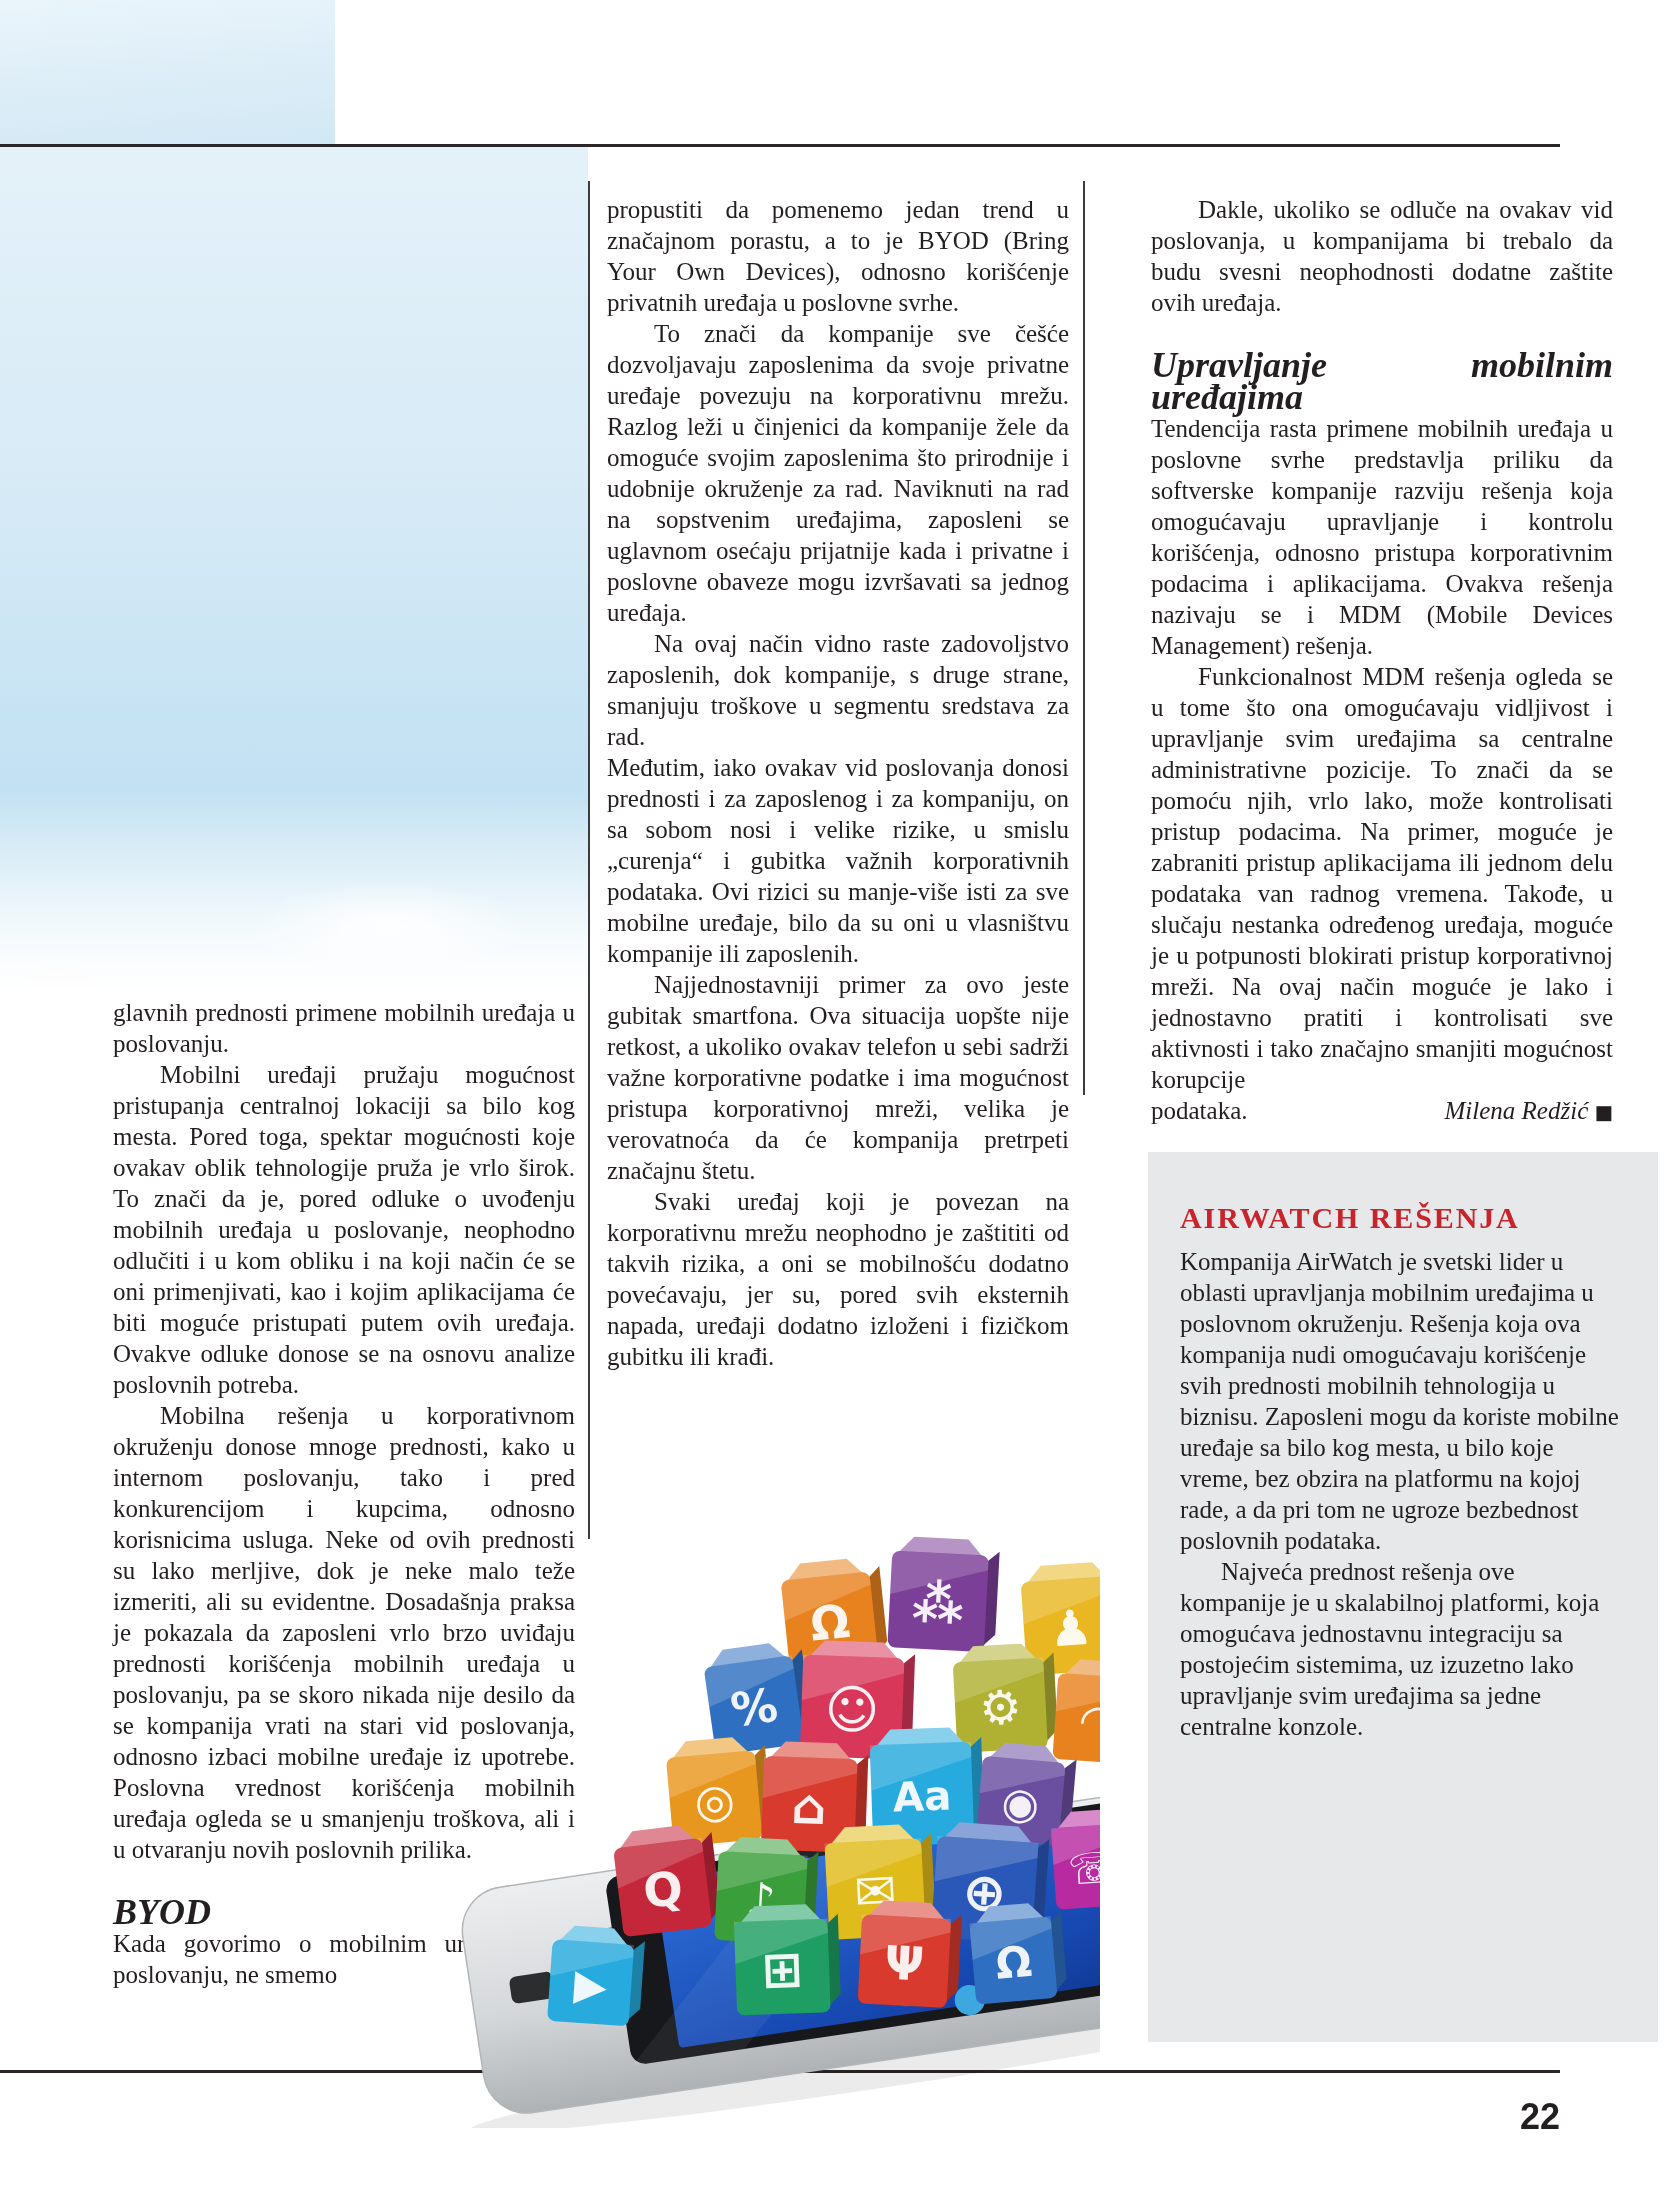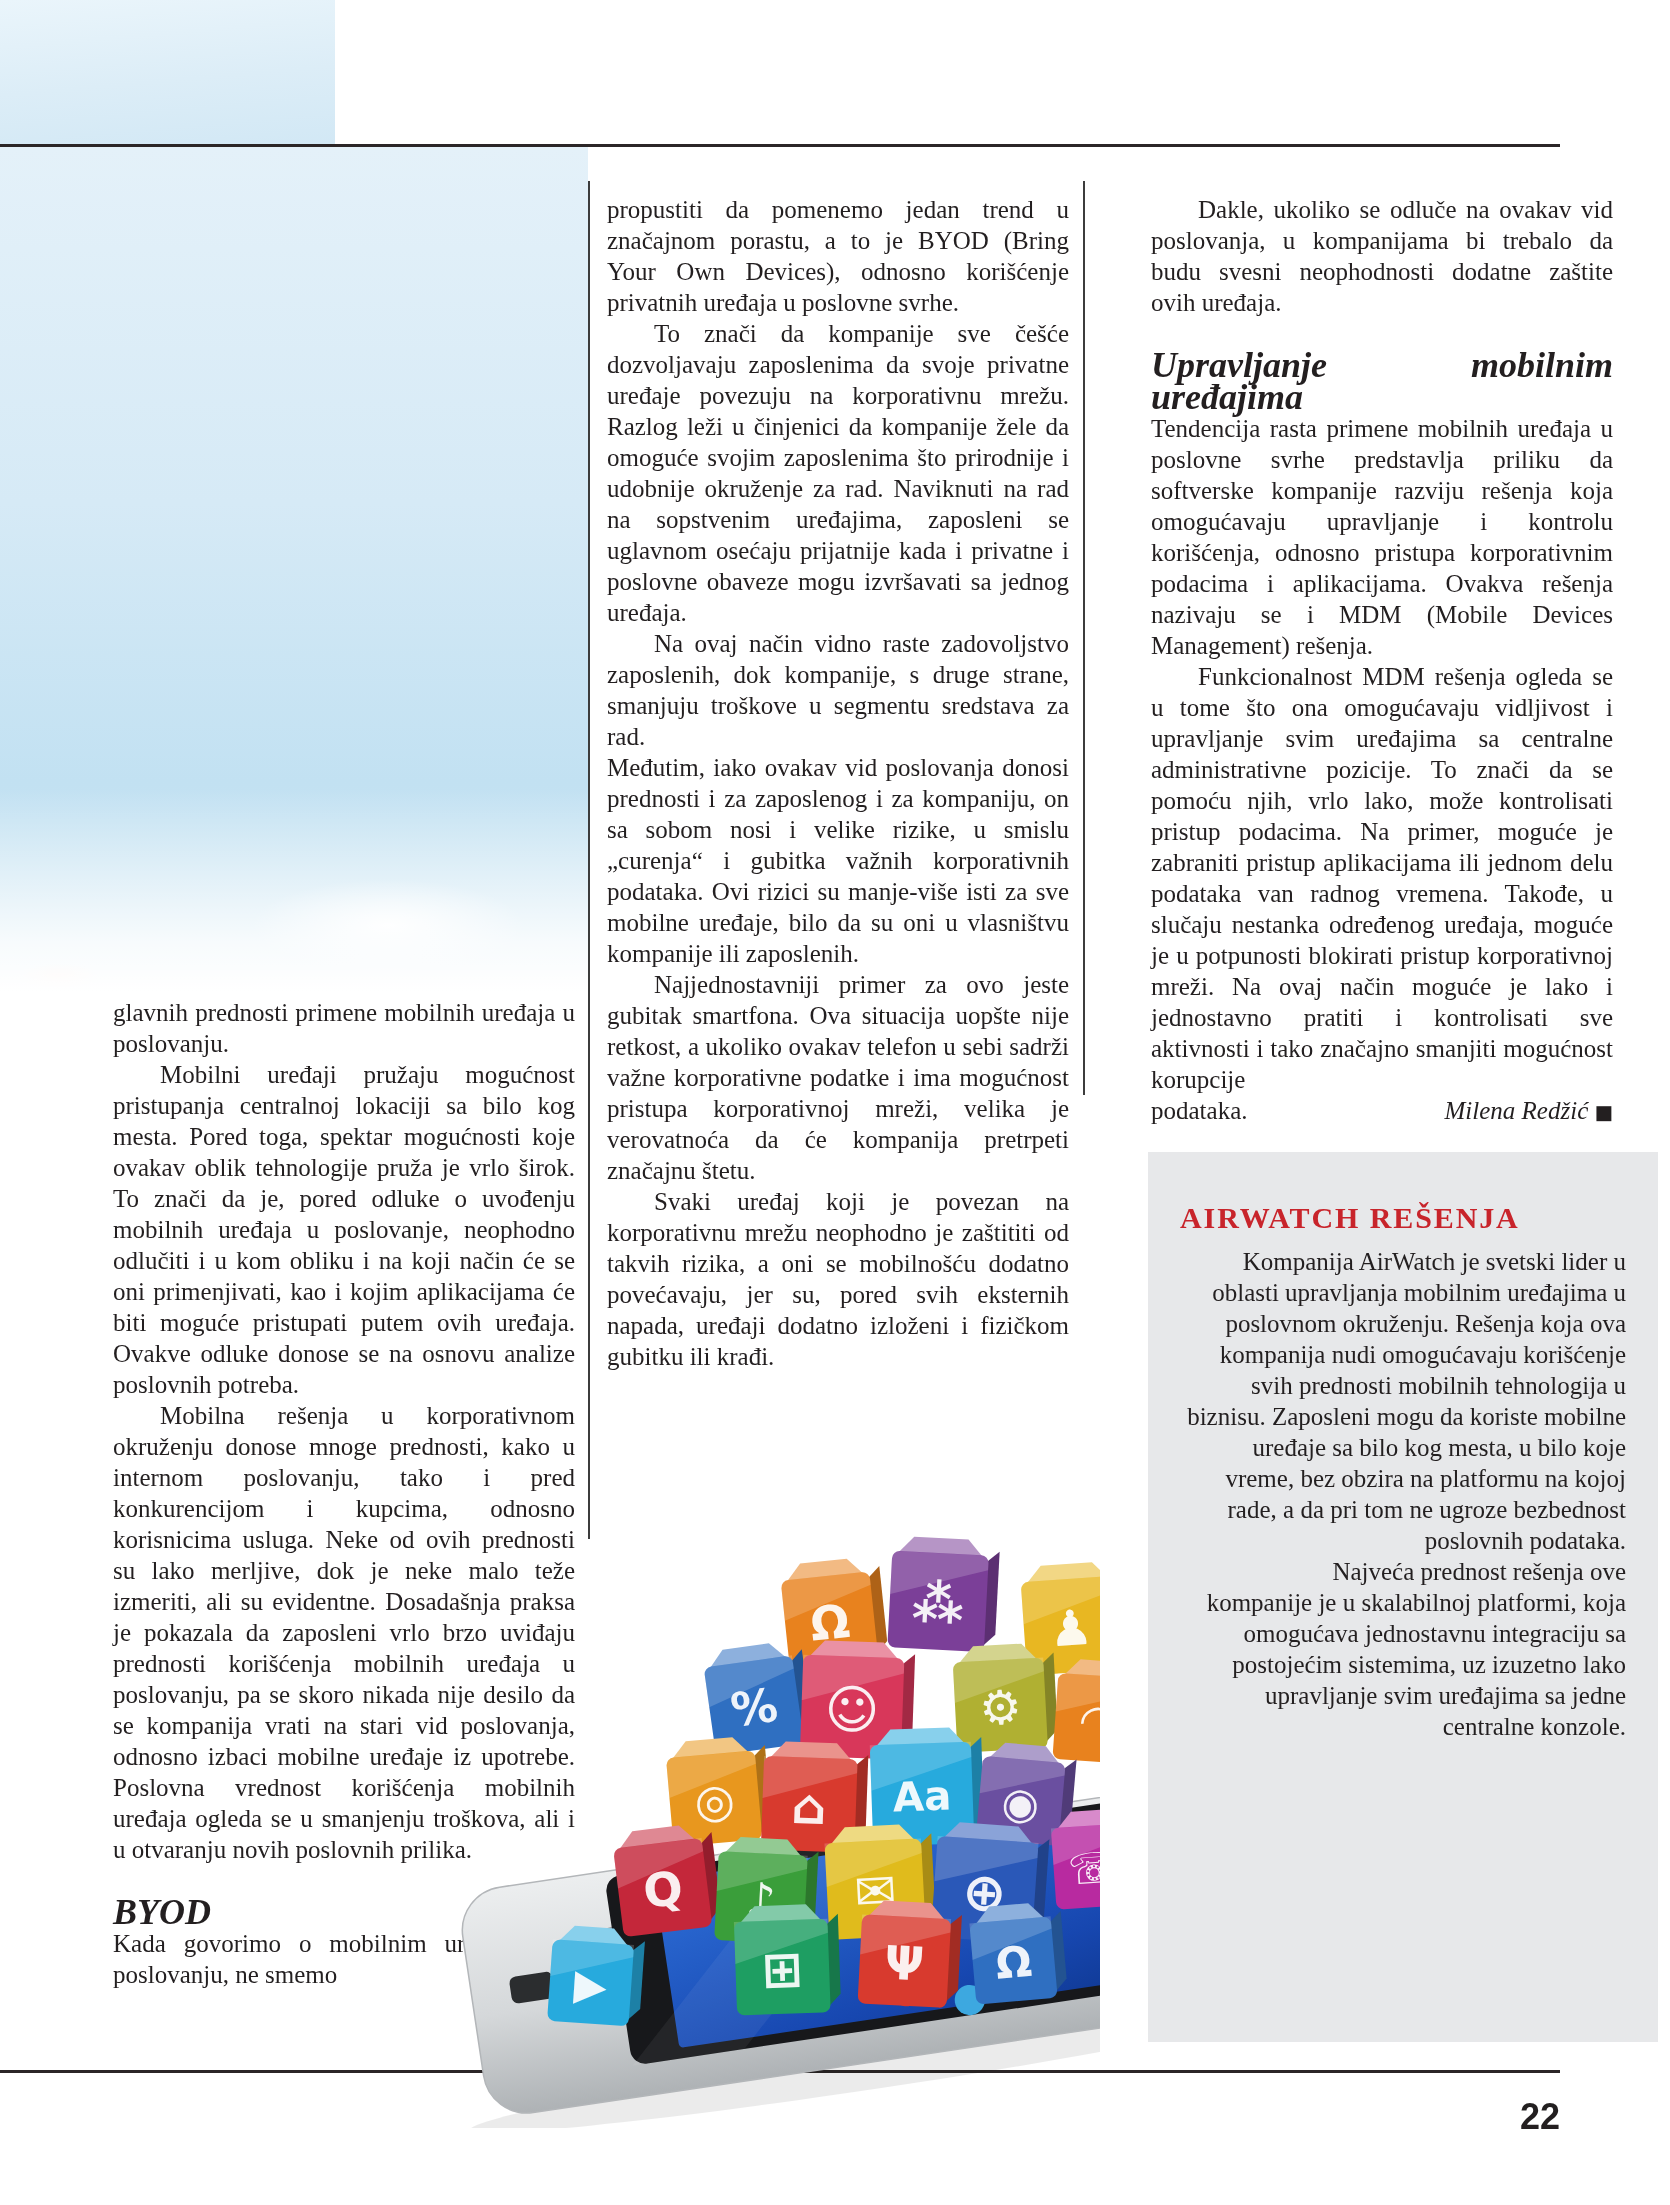--- a/index.html
+++ b/index.html
@@ -38,21 +38,21 @@
   .subhead{margin:31px 0 0 0;font-size:36px;line-height:32px;font-weight:bold;font-style:italic;}
   .author-line{display:flex;justify-content:space-between;align-items:baseline;gap:41px;}
   .author{font-style:italic;}
   .author-mark{font-style:normal;font-family:"DejaVu Sans",sans-serif;font-size:19.6px;}
 
   
   .side-box{left:1100px;top:1152px;width:510px;height:890px;background:#e7e8ea;
     box-sizing:border-box;padding:48px 32px 14px 32px;overflow:hidden;margin-left:48px;}
   .side-box .box-title{margin:0 0 10.6px 0;font-size:30px;line-height:35px;font-weight:bold;
     letter-spacing:1.9px;color:#c8242b;font-family:"Liberation Serif",serif;}
-  .side-box p{margin:0;font-size:25px;line-height:31px;text-align:right;}
+  .side-box p{margin:0;font-size:25px;line-height:31px;text-align:left;}
   .side-box p.indent{text-indent:41px;}
 
   
   .page-num{left:1418px;top:2096px;width:142px;text-align:right;
     font-family:"Liberation Sans",sans-serif;font-weight:bold;font-size:36px;color:#231f20;}
 
   
   .illus{left:441px;top:1528px;width:659px;height:600px;}
   .cube-glyph{fill:#ffffff;font-family:"DejaVu Sans",sans-serif;font-weight:bold;
     text-anchor:middle;dominant-baseline:central;opacity:.92;}

